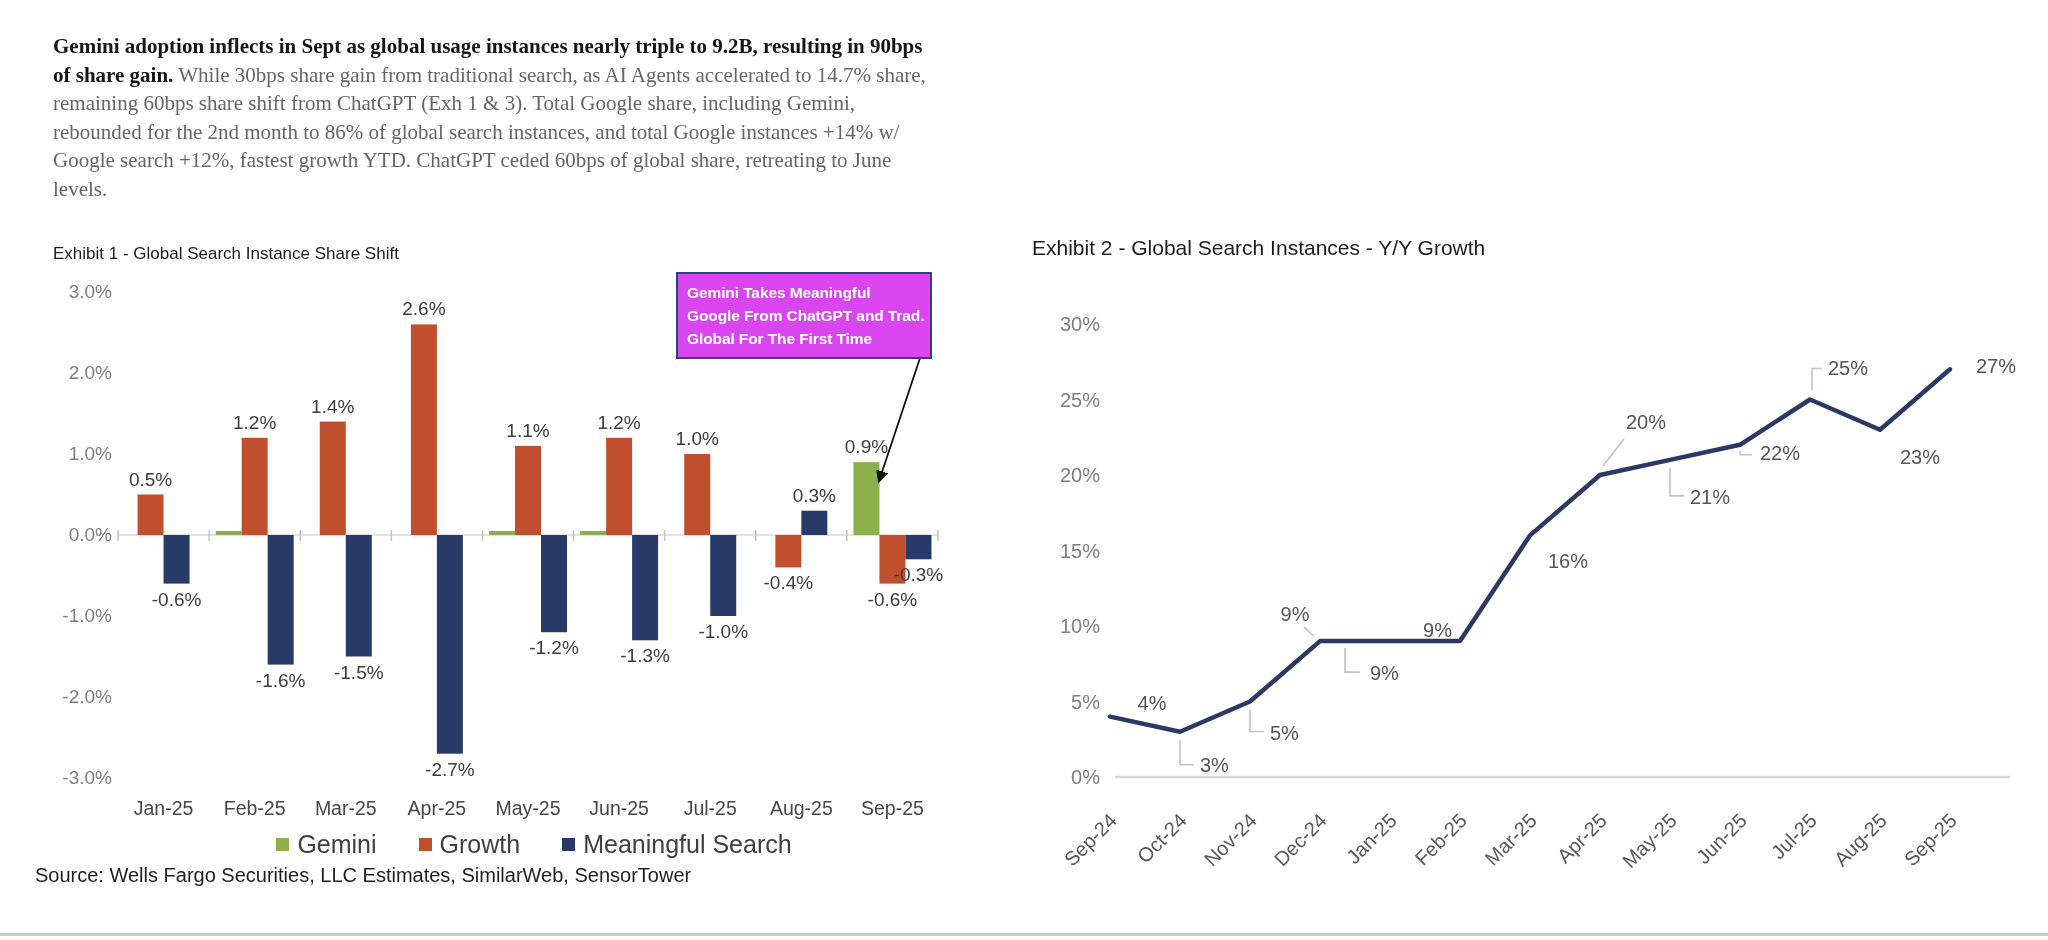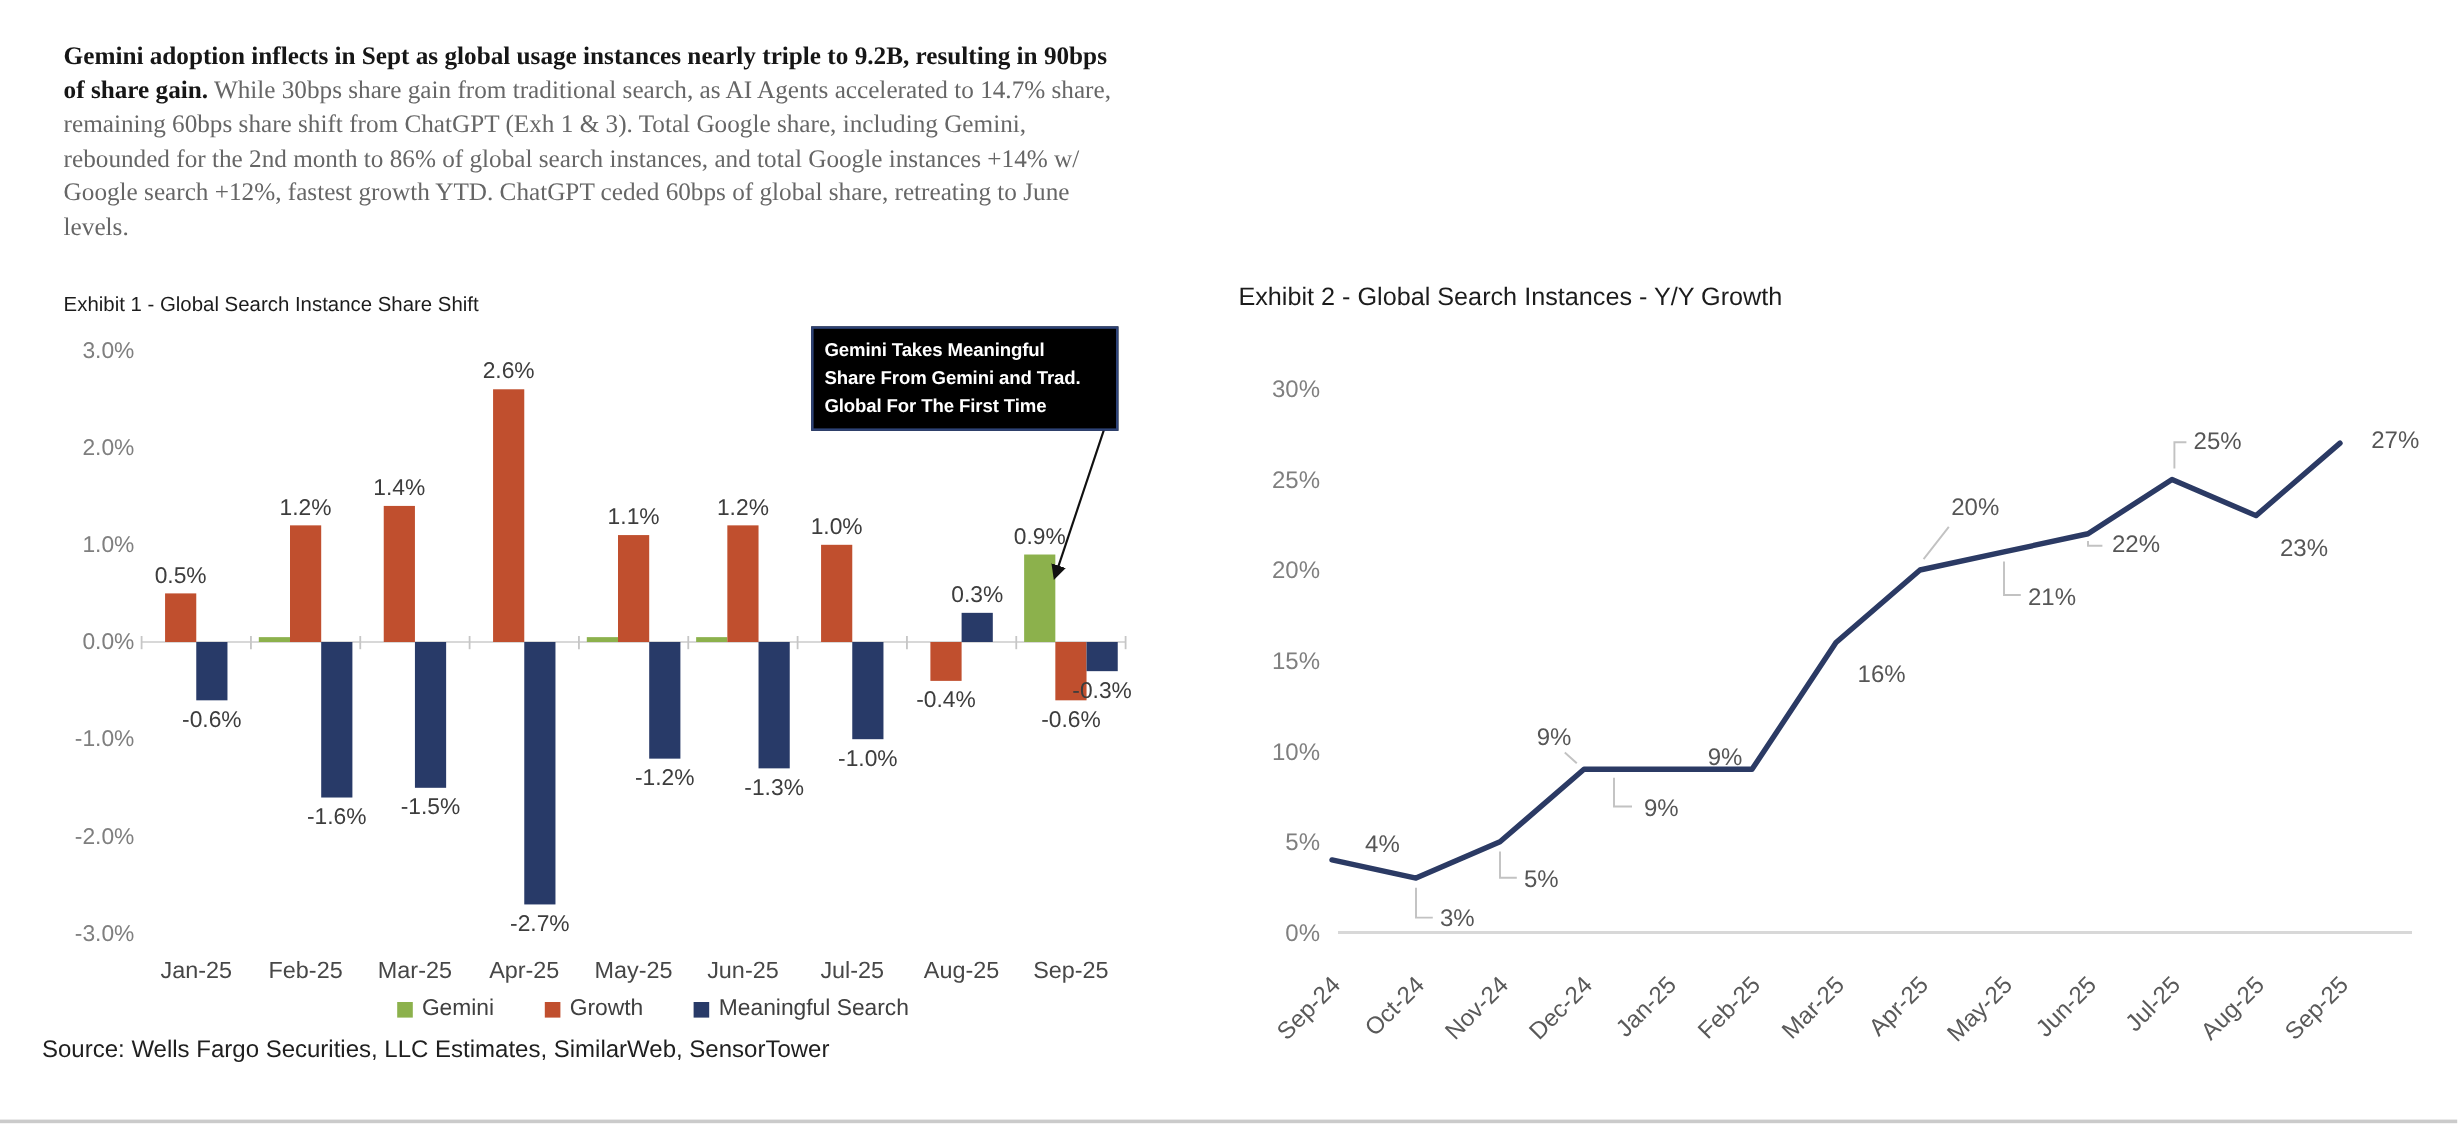--- a/index.html
+++ b/index.html
@@ -16,22 +16,22 @@
   svg text{font-family:"Liberation Sans",sans-serif;}
   .ax1{font-size:19px;fill:#7f7f7f;}
   .dl1{font-size:19px;fill:#3d3d3d;}
   .xl1{font-size:19.5px;fill:#474747;}
   .ax2{font-size:20px;fill:#7f7f7f;}
   .dl2{font-size:20px;fill:#565656;}
   .xl2{font-size:20px;fill:#595959;}
   .annotation{position:absolute;left:676px;top:272px;width:234px;padding:7px 9px;
               font-size:15.5px;font-weight:bold;line-height:23px;letter-spacing:-0.1px;}
   .annotation div{white-space:nowrap;}
-  .legend{position:absolute;left:264px;top:830px;width:560px;display:flex;
-          justify-content:center;gap:42px;align-items:center;font-size:19px;color:#404040;}
+  .legend{position:absolute;left:254px;top:830px;width:560px;display:flex;
+          justify-content:center;gap:42px;align-items:center;font-size:25px;color:#404040;}
   .legend .item{display:flex;align-items:center;gap:8px;}
   .legend .swatch{width:13px;height:13px;display:inline-block;}
   .source{position:absolute;left:35px;top:864px;font-size:20px;color:#1f1f1f;white-space:nowrap;}
   .bottom-rule{position:absolute;left:0;top:933px;width:2048px;height:3px;}
 </style>
 </head>
 <body>
 
 <div class="page">
 
@@ -111,23 +111,23 @@
       <rect x="813.4444444444445" y="194.1" width="26" height="72.9" fill="#8cb14c"></rect>
       <text x="826.4444444444445" y="185.1" text-anchor="middle" class="dl1">0.9%</text>
       <rect x="839.4444444444445" y="267" width="26" height="48.6" fill="#c04f2e"></rect>
       <text x="852.4444444444445" y="337.6" text-anchor="middle" class="dl1">-0.6%</text>
       <rect x="865.4444444444445" y="267" width="26" height="24.3" fill="#283a68"></rect>
       <text x="878.4444444444445" y="313.3" text-anchor="middle" class="dl1">-0.3%</text>
       <text x="852.4444444444445" y="547" text-anchor="middle" class="xl1">Sep-25</text>
       <line x1="880" y1="90" x2="839" y2="213" stroke="#111111" stroke-width="1.8" marker-end="url(#ah)"></line>
     </svg>
 
-  <div class="annotation" id="annotation-box" style="background: #000000; border: 2px solid rgb(46, 67, 119); color: rgb(255, 255, 255);">
+  <div class="annotation" id="annotation-box" style="background: #d946ef; border: 2px solid rgb(46, 67, 119); color: rgb(255, 255, 255);">
     <div>Gemini Takes Meaningful</div>
-    <div>Share From Gemini and Trad.</div>
+    <div>Google From ChatGPT and Trad.</div>
     <div>Global For The First Time</div>
   </div>
 
   <div class="legend">
     <div class="item">
       <span class="swatch" style="background: rgb(140, 177, 76);"></span>
       <span>Gemini</span>
     </div>
     <div class="item">
       <span class="swatch" style="background: rgb(192, 79, 46);"></span>

